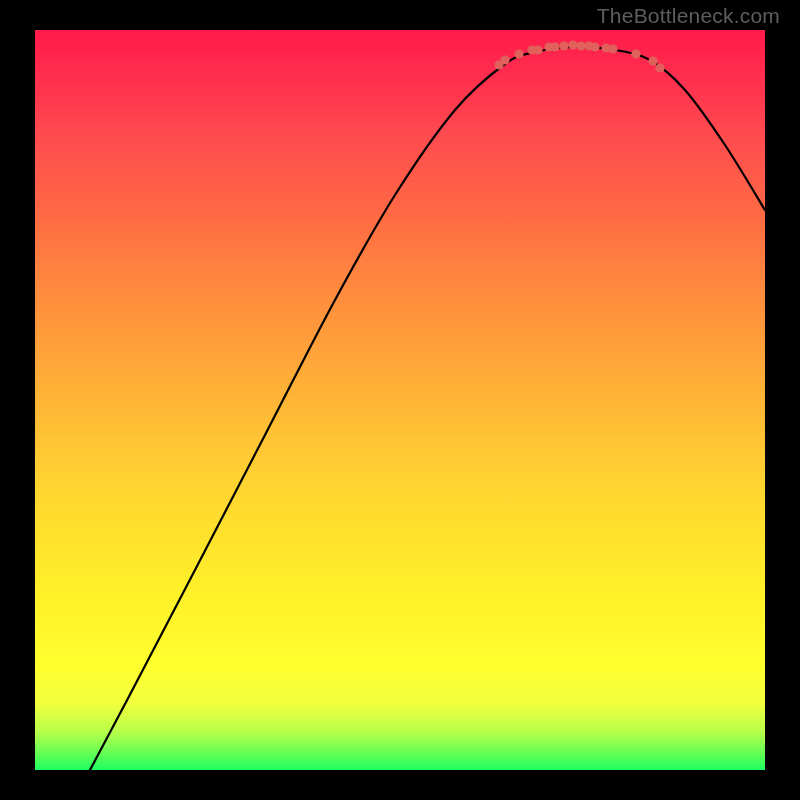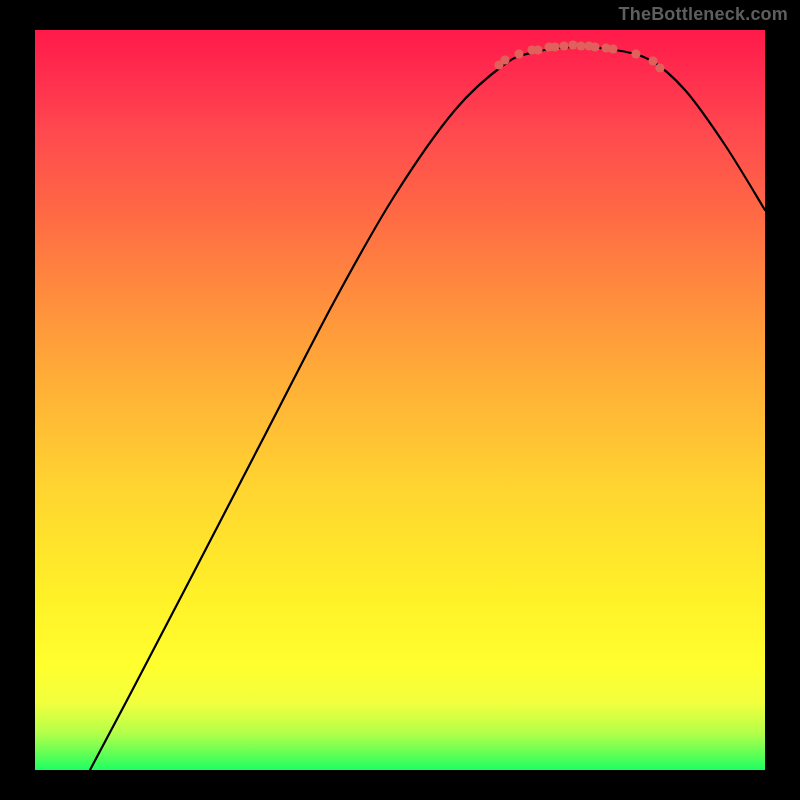--- a/index.html
+++ b/index.html
@@ -13,24 +13,24 @@
   }
   .frame {
     position: relative;
     width: 800px;
     height: 800px;
     background: #000;
   }
   .watermark {
     position: absolute;
     top: 4px;
-    right: 12px;
+    right: 20px;
     color: #5e5e5e;
-    font-size: 18px;
-    font-weight: 700;
+    font-size: 21px;
+    font-weight: 400;
     letter-spacing: 0.2px;
     z-index: 10;
   }
   .plot-area {
     position: absolute;
     left: 35px;
     top: 30px;
     width: 730px;
     height: 740px;
   }

